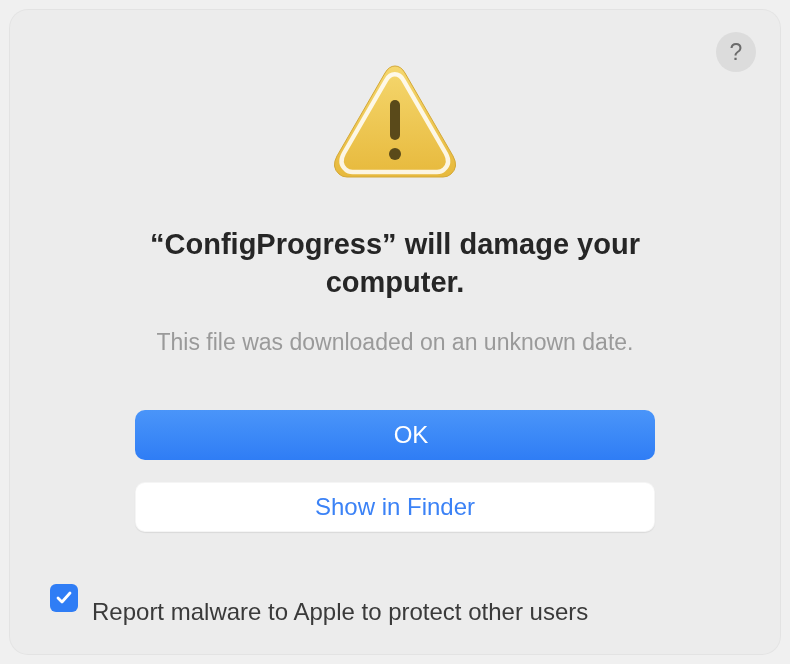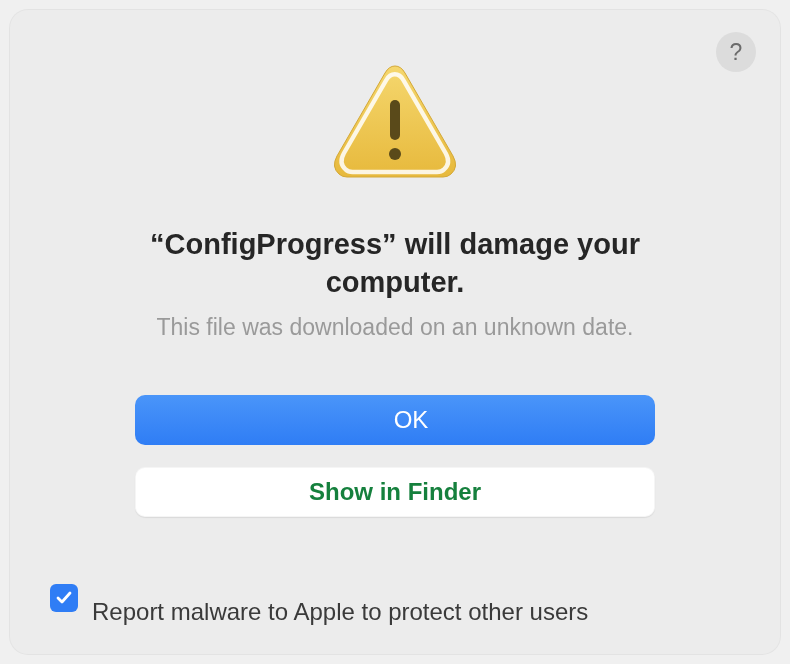--- a/index.html
+++ b/index.html
@@ -62,21 +62,21 @@
       margin-top: 40px;
       font-size: 29px;
       font-weight: 700;
       color: #262626;
       text-align: center;
       line-height: 1.3;
       max-width: 600px;
     }
     
     .subtitle {
-      margin-top: 13px;
+      margin-top: 28px;
       font-size: 23px;
       font-weight: 400;
       color: #9a9a9a;
       text-align: center;
     }
     
     .button-container {
       margin-top: 54px;
       width: 520px;
       display: flex;
@@ -98,23 +98,22 @@
     }
     
     .btn-primary {
       background: linear-gradient(180deg, #4a95f9 0%, #2f7df5 100%);
       color: #ffffff;
       padding-left: 32px;
     }
     
     .btn-secondary {
       background: #ffffff;
-      color: #15803d;
+      color: #3b82f6;
       box-shadow: 0 1px 1px rgba(0,0,0,0.08), inset 0 0 0 1px rgba(0,0,0,0.04);
-      font-weight: bold;
     }
     
     .checkbox-row {
       position: absolute;
       bottom: 28px;
       left: 40px;
       display: flex;
       align-items: center;
       gap: 14px;
     }

